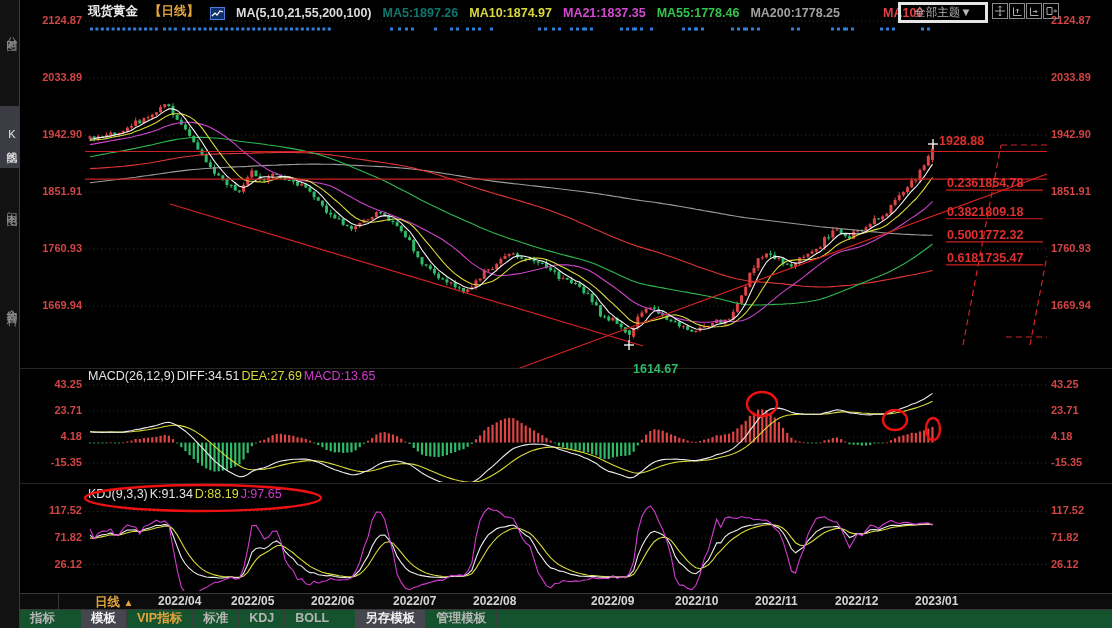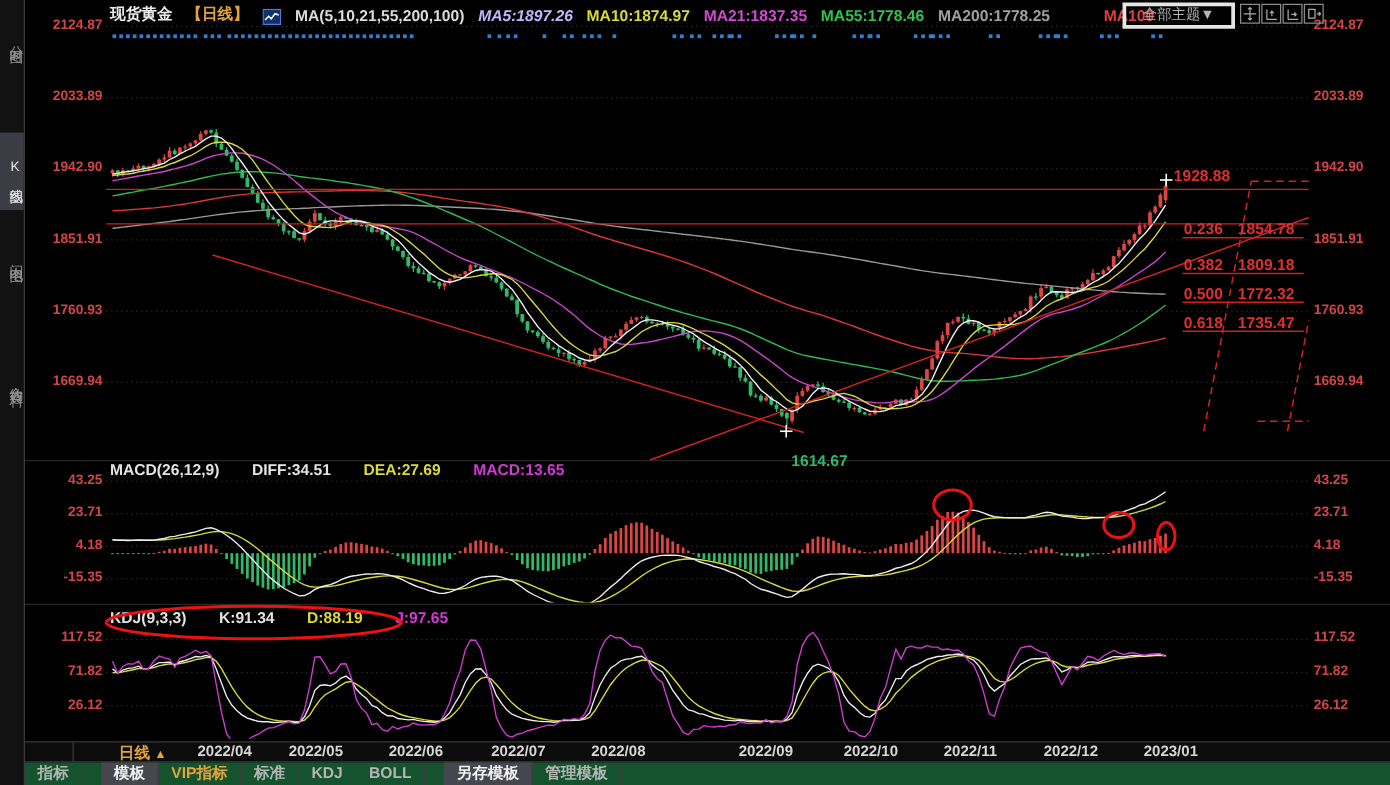--- a/index.html
+++ b/index.html
@@ -15,22 +15,22 @@
        color:#b5b5b5;font-size:11.5px;line-height:15px;text-align:center;z-index:4;cursor:pointer;}
   .tool-btn{position:absolute;top:3px;width:14px;height:14px;border:1px solid #8a8a8a;z-index:4;
        display:flex;align-items:center;justify-content:center;cursor:pointer;}
   #sidebar{position:absolute;left:0;top:0;width:19px;height:628px;background:#121212;
        border-right:1px solid #3a3a3a;z-index:4;}
   .side-item{position:absolute;left:0;width:19px;writing-mode:vertical-rl;text-orientation:upright;
        font-size:11px;color:#909090;text-align:center;letter-spacing:2px;cursor:pointer;}
   .side-item.active{background:#3c3c44;color:#e6e6e6;}
   .axis-label{position:absolute;color:#d04545;font-size:11px;font-weight:700;z-index:2;}
   .axis-left{width:60px;text-align:right;}
-  .ptitle{position:absolute;left:88px;display:flex;gap:26px;font-size:12.5px;font-weight:700;z-index:2;justify-content:space-between;}
-  .fib-row{position:absolute;display:inline-flex;gap:12px;color:#e02f2f;
+  .ptitle{position:absolute;left:88px;display:flex;gap:2px;font-size:12.5px;font-weight:400;z-index:2;justify-content:space-between;}
+  .fib-row{position:absolute;display:inline-flex;gap:0;color:#e02f2f;
        font-size:12.5px;font-weight:700;z-index:2;}
   .hi-lbl{left:939px;top:134px;color:#e02f2f;font-size:12.5px;font-weight:700;}
   .lo-lbl{left:633px;top:362px;color:#2fba68;font-size:12.5px;font-weight:700;}
   #datebar{position:absolute;left:20px;top:593px;width:1092px;height:17px;background:#0c0c0c;
        border-top:1px solid #383838;border-bottom:1px solid #383838;z-index:2;box-sizing:border-box;}
   .period-lbl{position:absolute;left:95px;top:594px;color:#e2a53e;font-size:12.5px;font-weight:700;z-index:3;cursor:pointer;}
   .date-label{position:absolute;top:594px;color:#d5d5d5;font-size:12px;font-weight:700;z-index:3;padding-left:39px;}
   #tabbar{position:absolute;left:20px;top:610px;width:1092px;height:18px;background:#14532d;
        display:flex;z-index:2;}
   .tab{padding:0 10px;line-height:17px;font-size:12.5px;font-weight:700;color:#b5b5b5;
@@ -825,21 +825,21 @@
     <span class="sym">现货黄金</span>
     <span class="per">【日线】</span>
     <span style="display:inline-flex;">
       <svg width="15" height="13" viewBox="0 0 15 13">
         <rect x="0.5" y="0.5" width="14" height="12" fill="#10306e" stroke="#4a7fd4"></rect>
         <path d="M2 9l3-3 2 2 3-4 3 1" stroke="#fff" stroke-width="1.2" fill="none"></path>
       </svg>
     </span>
     <span class="mag">MA(5,10,21,55,200,100)</span>
     <span id="ma-legend" style="display:flex;gap:11px;">
-        <span style="color: #c4b5fd; font-style: italic;">MA5:1897.26</span>
+        <span style="color: #0f766e;">MA5:1897.26</span>
         <span style="color: rgb(217, 217, 59);">MA10:1874.97</span>
         <span style="color: rgb(210, 74, 210);">MA21:1837.35</span>
         <span style="color: rgb(51, 194, 77);">MA55:1778.46</span>
         <span style="color: rgb(160, 160, 160);">MA200:1778.25</span>
         <span style="color: rgb(226, 64, 64); padding-left: 32px;">MA100</span>
       </span>
   </div>
   <div class="theme-btn">全部主题▼</div>
   <div id="toolbtns">
       <div class="tool-btn" style="left: 992px;">

